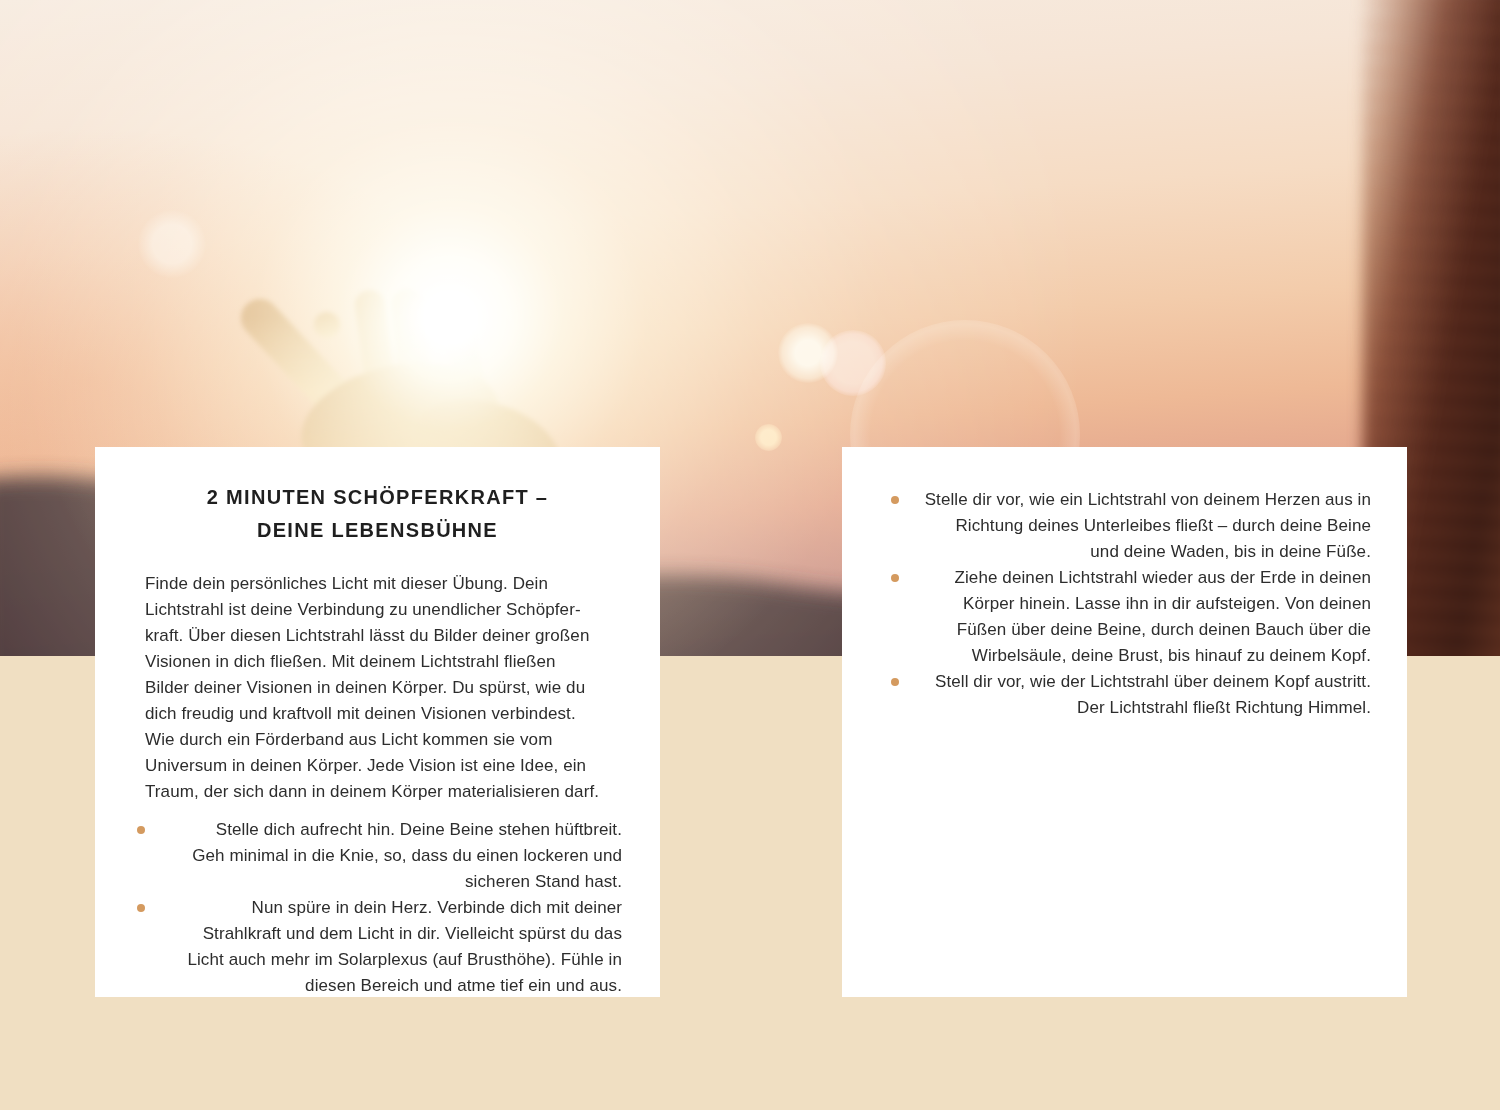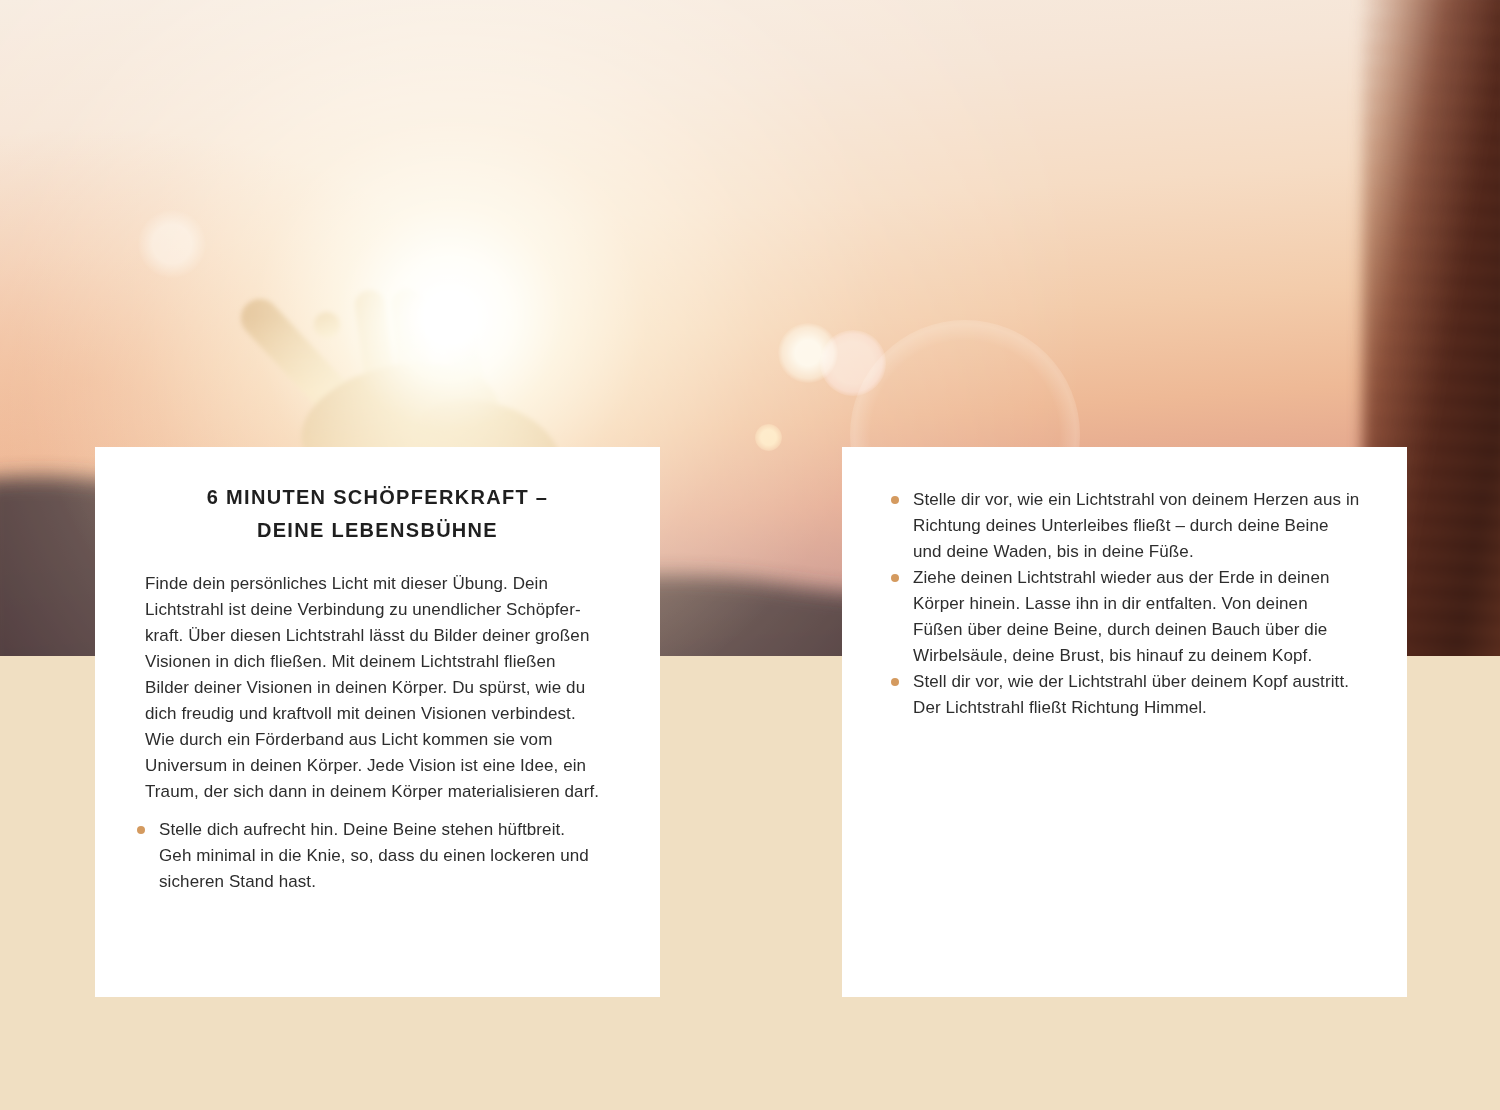--- a/index.html
+++ b/index.html
@@ -62,21 +62,21 @@
   .card-left{left:95px;padding:34px 38px 0 38px;}
   .card-right{left:842px;padding:40px 36px 0 45px;}
   .pre{white-space:pre-line;}
   .card h2{
     margin:0 0 24px 0;text-align:center;
     font-size:20px;font-weight:700;letter-spacing:1.3px;
     line-height:33px;color:#1f1f1f;
   }
   .body-text{font-size:17px;line-height:26px;letter-spacing:.1px;}
   .card p{margin:12px;}
-  ul.instructions{list-style:none;margin:12px 0 0 0;padding:0;}
+  ul.instructions{list-style:none;margin:12px 0 0 0;padding:0;text-align:right;}
   .card-right ul.instructions{margin-top:0;}
   ul.instructions li{position:relative;padding-left:26px;margin:0;}
   ul.instructions .dot{
     position:absolute;left:4px;top:9px;width:8px;height:8px;border-radius:50%;
     background:#d49a5f;
   }
 </style>
 </head>
 <body>
 
@@ -118,58 +118,65 @@
     <div class="sun-glow"></div>
     <div class="flare f1"></div>
     <div class="flare f2"></div>
     <div class="flare f3"></div>
     <div class="flare f4"></div>
     <div class="flare f5"></div>
     <div class="dark-right"></div>
   </div>
 
   <section class="card card-left">
-    <h2 class="pre">6 MINUTEN SCHÖPFERKRAFT –
+    <h2 class="pre">2 MINUTEN SCHÖPFERKRAFT –
 DEINE LEBENSBÜHNE</h2>
     <p class="pre body-text">Finde dein persönliches Licht mit dieser Übung. Dein
 Lichtstrahl ist deine Verbindung zu unendlicher Schöpfer-
 kraft. Über diesen Lichtstrahl lässt du Bilder deiner großen
 Visionen in dich fließen. Mit deinem Lichtstrahl fließen
 Bilder deiner Visionen in deinen Körper. Du spürst, wie du
 dich freudig und kraftvoll mit deinen Visionen verbindest.
 Wie durch ein Förderband aus Licht kommen sie vom
 Universum in deinen Körper. Jede Vision ist eine Idee, ein
 Traum, der sich dann in deinem Körper materialisieren darf.</p>
     <ul class="instructions body-text">
 
         <li>
           <span class="dot"></span>
           <span class="pre">Stelle dich aufrecht hin. Deine Beine stehen hüftbreit.
 Geh minimal in die Knie, so, dass du einen lockeren und
 sicheren Stand hast.</span>
         </li>
 
+        <li>
+          <span class="dot"></span>
+          <span class="pre">Nun spüre in dein Herz. Verbinde dich mit deiner
+Strahlkraft und dem Licht in dir. Vielleicht spürst du das
+Licht auch mehr im Solarplexus (auf Brusthöhe). Fühle in
+diesen Bereich und atme tief ein und aus.</span>
+        </li>
       </ul>
   </section>
 
   <section class="card card-right">
     <ul class="instructions body-text">
 
         <li>
           <span class="dot"></span>
           <span class="pre">Stelle dir vor, wie ein Lichtstrahl von deinem Herzen aus in
 Richtung deines Unterleibes fließt – durch deine Beine
 und deine Waden, bis in deine Füße.</span>
         </li>
 
 
         <li>
           <span class="dot"></span>
           <span class="pre">Ziehe deinen Lichtstrahl wieder aus der Erde in deinen
-Körper hinein. Lasse ihn in dir entfalten. Von deinen
+Körper hinein. Lasse ihn in dir aufsteigen. Von deinen
 Füßen über deine Beine, durch deinen Bauch über die
 Wirbelsäule, deine Brust, bis hinauf zu deinem Kopf.</span>
         </li>
 
         <li>
           <span class="dot"></span>
           <span class="pre">Stell dir vor, wie der Lichtstrahl über deinem Kopf austritt.
 Der Lichtstrahl fließt Richtung Himmel.</span>
         </li>
 

